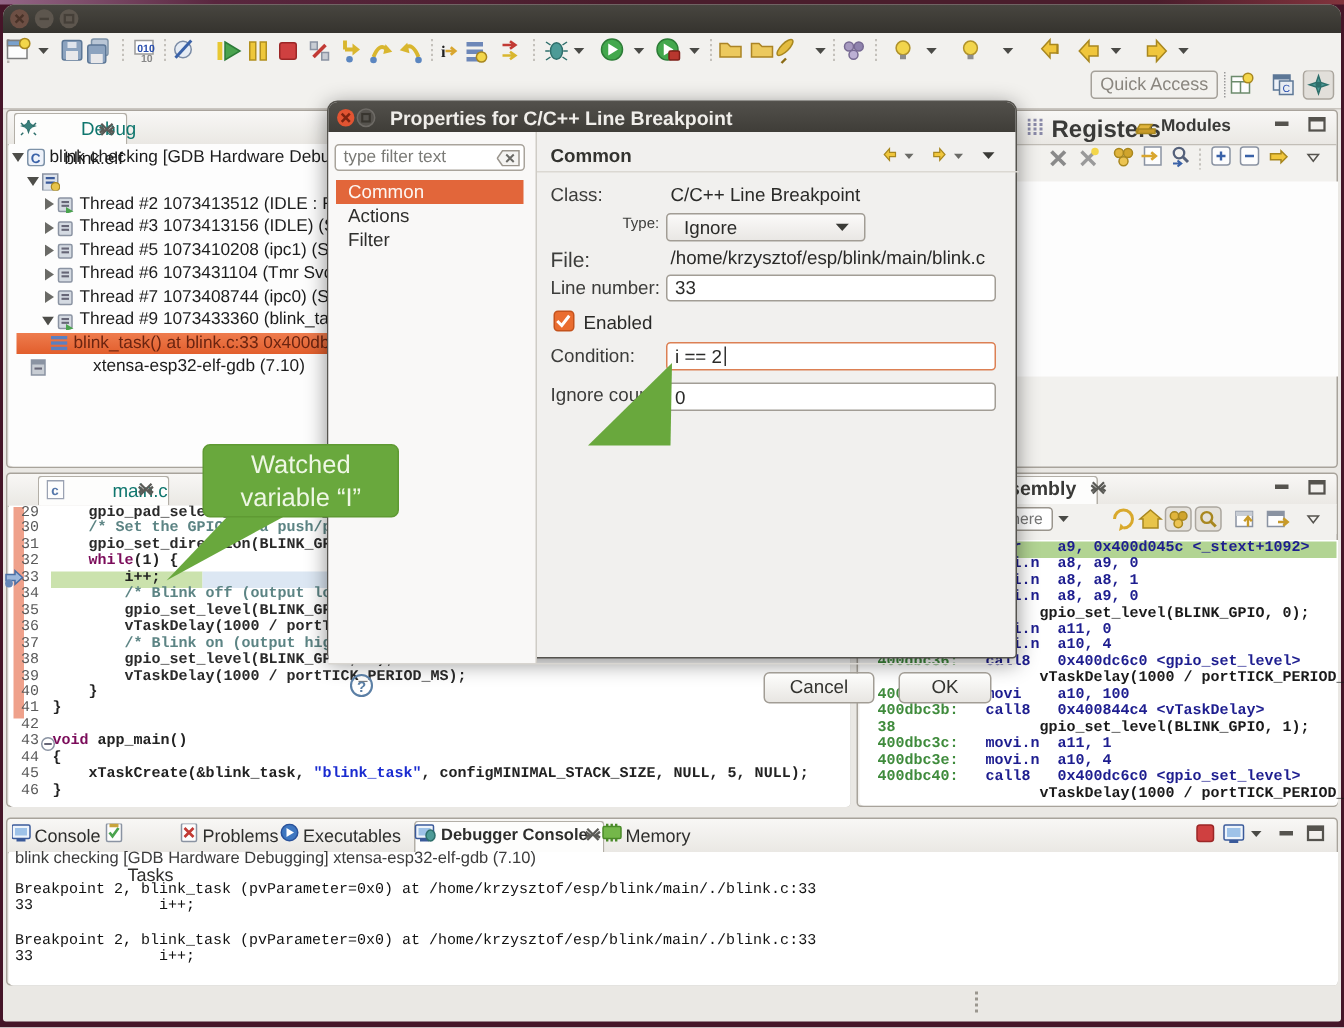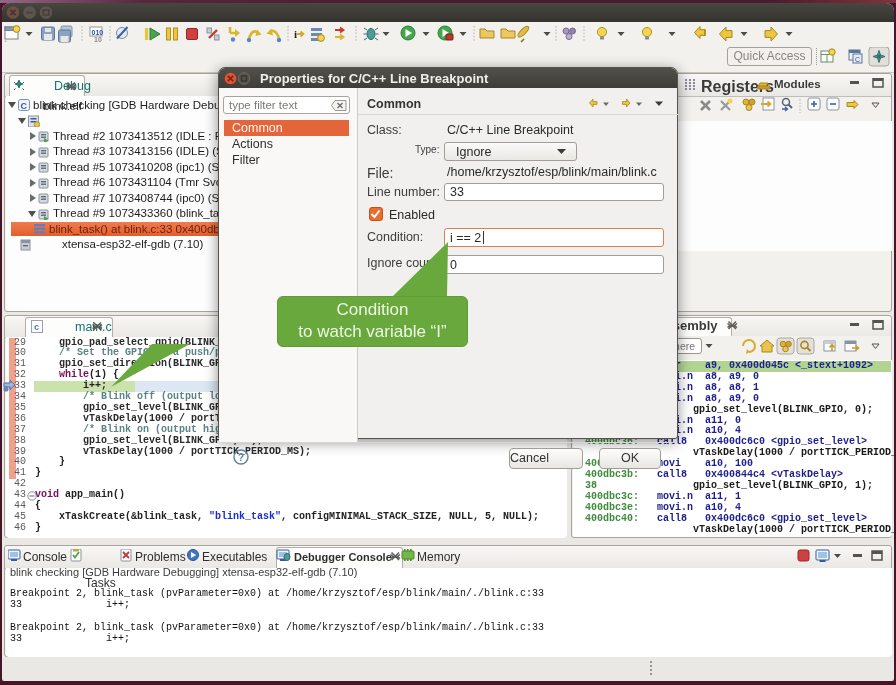--- a/index.html
+++ b/index.html
@@ -630,23 +630,23 @@
  <div class="tx sans" style="left:231px;top:162.5px;font-size:12.5px;color:#2a2a28;">i == 2</div>
  <div class="a" style="left:264px;top:162.5px;width:1px;height:13px;background:#333;"></div>
  <div class="tx sans" style="left:148px;top:188px;font-size:12.5px;color:#3c3c3a;">Ignore count:</div>
  <div class="a" style="left:225px;top:187px;width:220px;height:18.5px;background:#fff;border:1px solid #a29d95;border-radius:3px;box-sizing:border-box;"></div>
  <div class="tx sans" style="left:231px;top:189.5px;font-size:12.5px;color:#2a2a28;">0</div>
  <div class="a" style="left:0;top:374px;width:458px;height:38px;border-top:1px solid #d8d5d0;"></div>
  <svg class="a" style="left:14px;top:381px" width="16" height="16">
         <circle cx="8" cy="8" r="7" fill="none" stroke="#5b7fa5" stroke-width="1.4"></circle>
         <text x="5" y="12" font-size="10" font-weight="bold" fill="#5b7fa5" font-family="Liberation Sans">?</text>
       </svg>
- <div class="a sans" style="left:290px;top:380px;width:74px;height:21px;background:linear-gradient(#fdfdfc,#e8e6e2);border:1px solid #a29d95;border-radius:4px;box-sizing:border-box;font-size:12.5px;color:#33332f;line-height:19px;">Cancel</div>
+ <div class="a sans" style="left:290px;top:380px;width:74px;height:21px;background:linear-gradient(#fdfdfc,#e8e6e2);border:1px solid #a29d95;border-radius:4px;box-sizing:border-box;font-size:12.5px;color:#33332f;text-align:center;line-height:19px;">Cancel</div>
  <div class="a sans" style="left:380px;top:380px;width:62px;height:21px;background:linear-gradient(#fdfdfc,#e8e6e2);border:1px solid #a29d95;border-radius:4px;box-sizing:border-box;font-size:12.5px;color:#33332f;text-align:center;line-height:19px;">OK</div>
 </div>
 
 <svg class="a" style="left:100px;top:230px" width="120" height="170">
       <path d="M52 114 L90 114 L11 157 Z" fill="#69a83d"></path>
     </svg>
+<div class="a sans" style="left:135px;top:296px;width:131px;height:49px;background:#69a83d;border:1px solid #5f9a33;border-radius:5px;box-sizing:border-box;color:#eef7e4;font-size:17px;text-align:center;line-height:22px;padding-top:2px;">Watched<br>variable “I”</div>
 <svg class="a" style="left:380px;top:230px" width="100" height="75">
       <path d="M68 12 L12 67 L67 67 Z" fill="#69a83d"></path>
     </svg>
-<div class="a sans" style="left:277px;top:296px;width:191px;height:51px;background:#69a83d;border:1px solid #5f9a33;border-radius:6px;box-sizing:border-box;color:#eef7e4;font-size:17px;text-align:center;line-height:22px;padding-top:2px;">Condition<br>to watch variable “I”</div>
 </div>
 </body></html>

